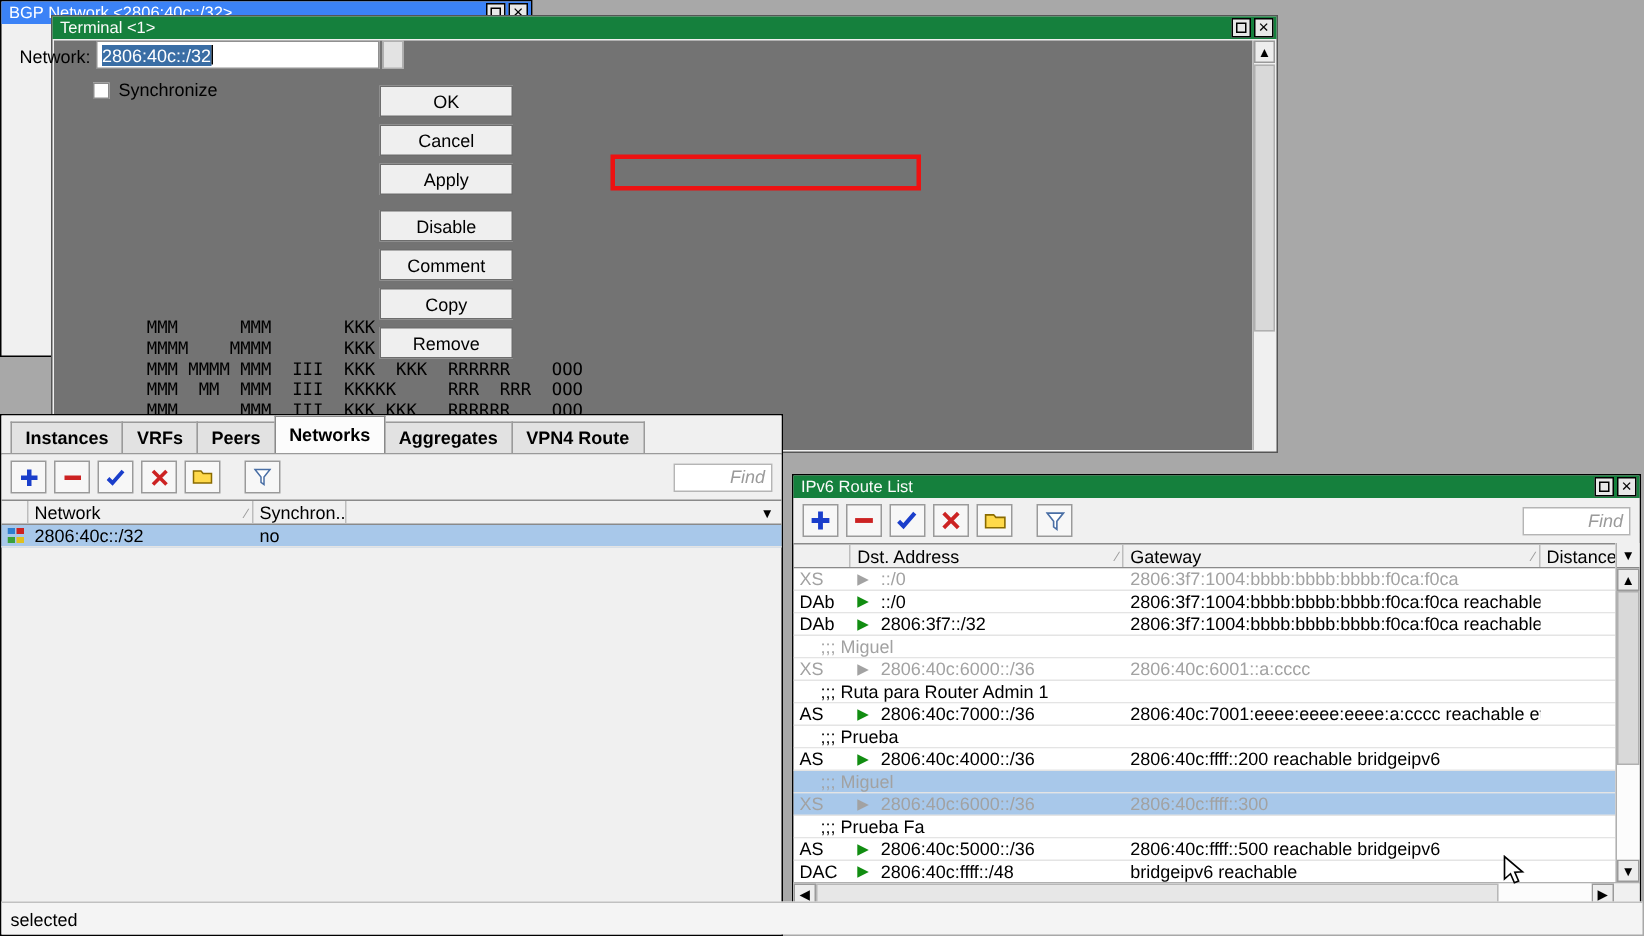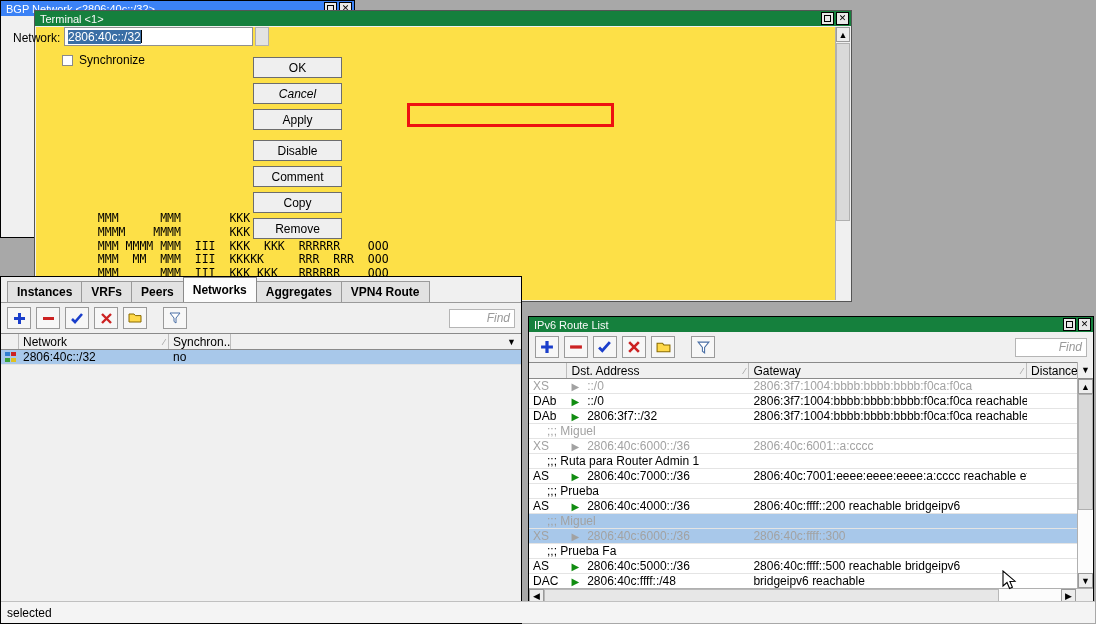--- a/index.html
+++ b/index.html
@@ -82,21 +82,21 @@
   .hsb-track { flex:1; background:#fcfcfc; position:relative; }
 
   
   .statusbar { height: 18px; display:flex; align-items:center; padding-left:5px;
                background:#f0f0f0; border-top:1px solid #d0d0d0; font-size:12px; }
 
   
   #terminal-window { left: 34px; top: 10px; width: 818px; height: 292px;
                      border: 1px solid #555; background:#f0f0f0; }
   .term-body { position:absolute; left:1px; top:16px; right:16px; bottom:1px;
-               background:#fde047; overflow:hidden; }
+               background:#737373; overflow:hidden; }
   .term-pre { font-family: "DejaVu Sans Mono", monospace; font-size: 11.5px;
               line-height: 13.8px; white-space: pre; padding: 185px 0 0 48px; margin:0; }
   .term-sb { position:absolute; right:1px; top:16px; bottom:1px; width:15px;
              background:#f0f0f0; border-left:1px solid #b0b0b0; }
 
   
   #bgp-window { left: 0px; top: 276px; width: 522px; height: 348px; }
   .tabs { display:flex; height:25px; padding-left:6px; align-items:flex-end;
           background:#f0f0f0; }
   .tab { height:21px; border:1px solid #9a9a9a; border-bottom:none;
@@ -456,21 +456,21 @@
 
     <div style="position:absolute; left:62px; top:53px; display:flex; align-items:center; gap:6px;">
       <span class="chk"></span>
       <span>Synchronize</span>
     </div>
 
     <div style="position:absolute; left:253px; top:25px; width:92px;margin-top:32px;">
       <div style="width:89px;height:21px;border:1px solid #6d6d6d;background:#efefef;display:flex;align-items:center;justify-content:center;margin-bottom:5px;">
           <span>OK</span>
         </div>
-      <div style="width:89px;height:21px;border:1px solid #6d6d6d;background:#efefef;display:flex;align-items:center;justify-content:center;margin-bottom:5px;font-style:italic;">
+      <div style="width:89px;height:21px;border:1px solid #6d6d6d;background:#efefef;display:flex;align-items:center;justify-content:center;margin-bottom:5px;">
           <span>Cancel</span>
         </div>
       <div style="width:89px;height:21px;border:1px solid #6d6d6d;background:#efefef;display:flex;align-items:center;justify-content:center;margin-bottom:10px;">
           <span>Apply</span>
         </div>
       <div style="width:89px;height:21px;border:1px solid #6d6d6d;background:#efefef;display:flex;align-items:center;justify-content:center;margin-bottom:5px;">
           <span>Disable</span>
         </div>
       <div style="width:89px;height:21px;border:1px solid #6d6d6d;background:#efefef;display:flex;align-items:center;justify-content:center;margin-bottom:5px;">
           <span>Comment</span>

